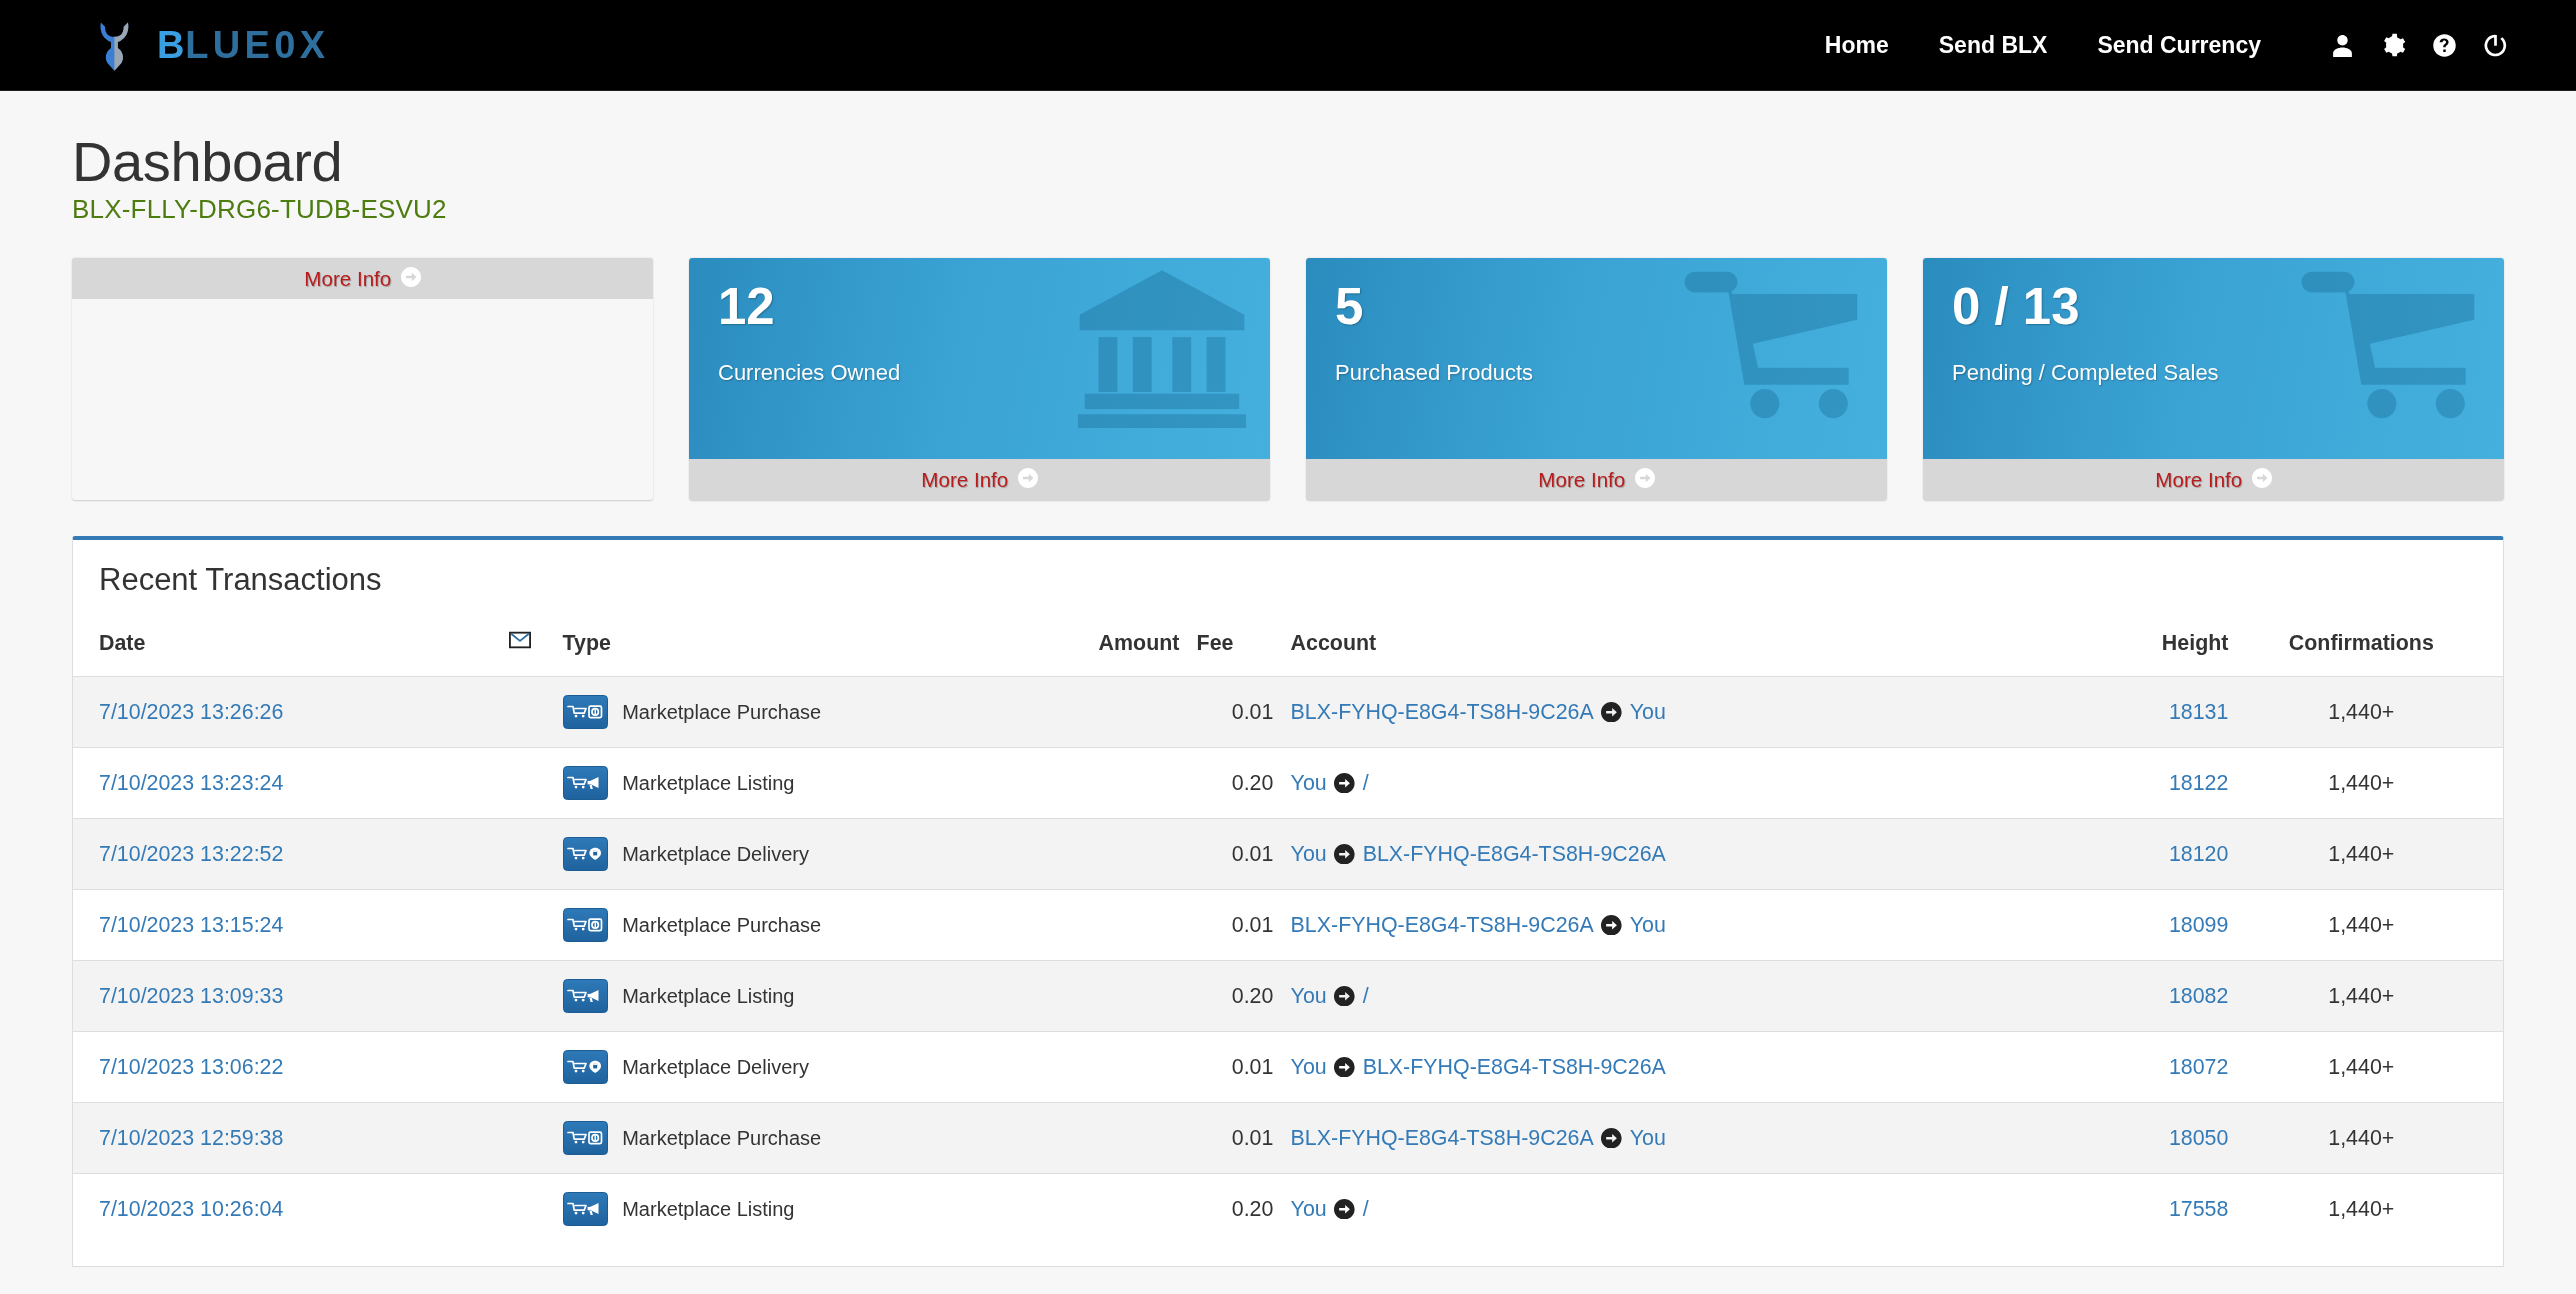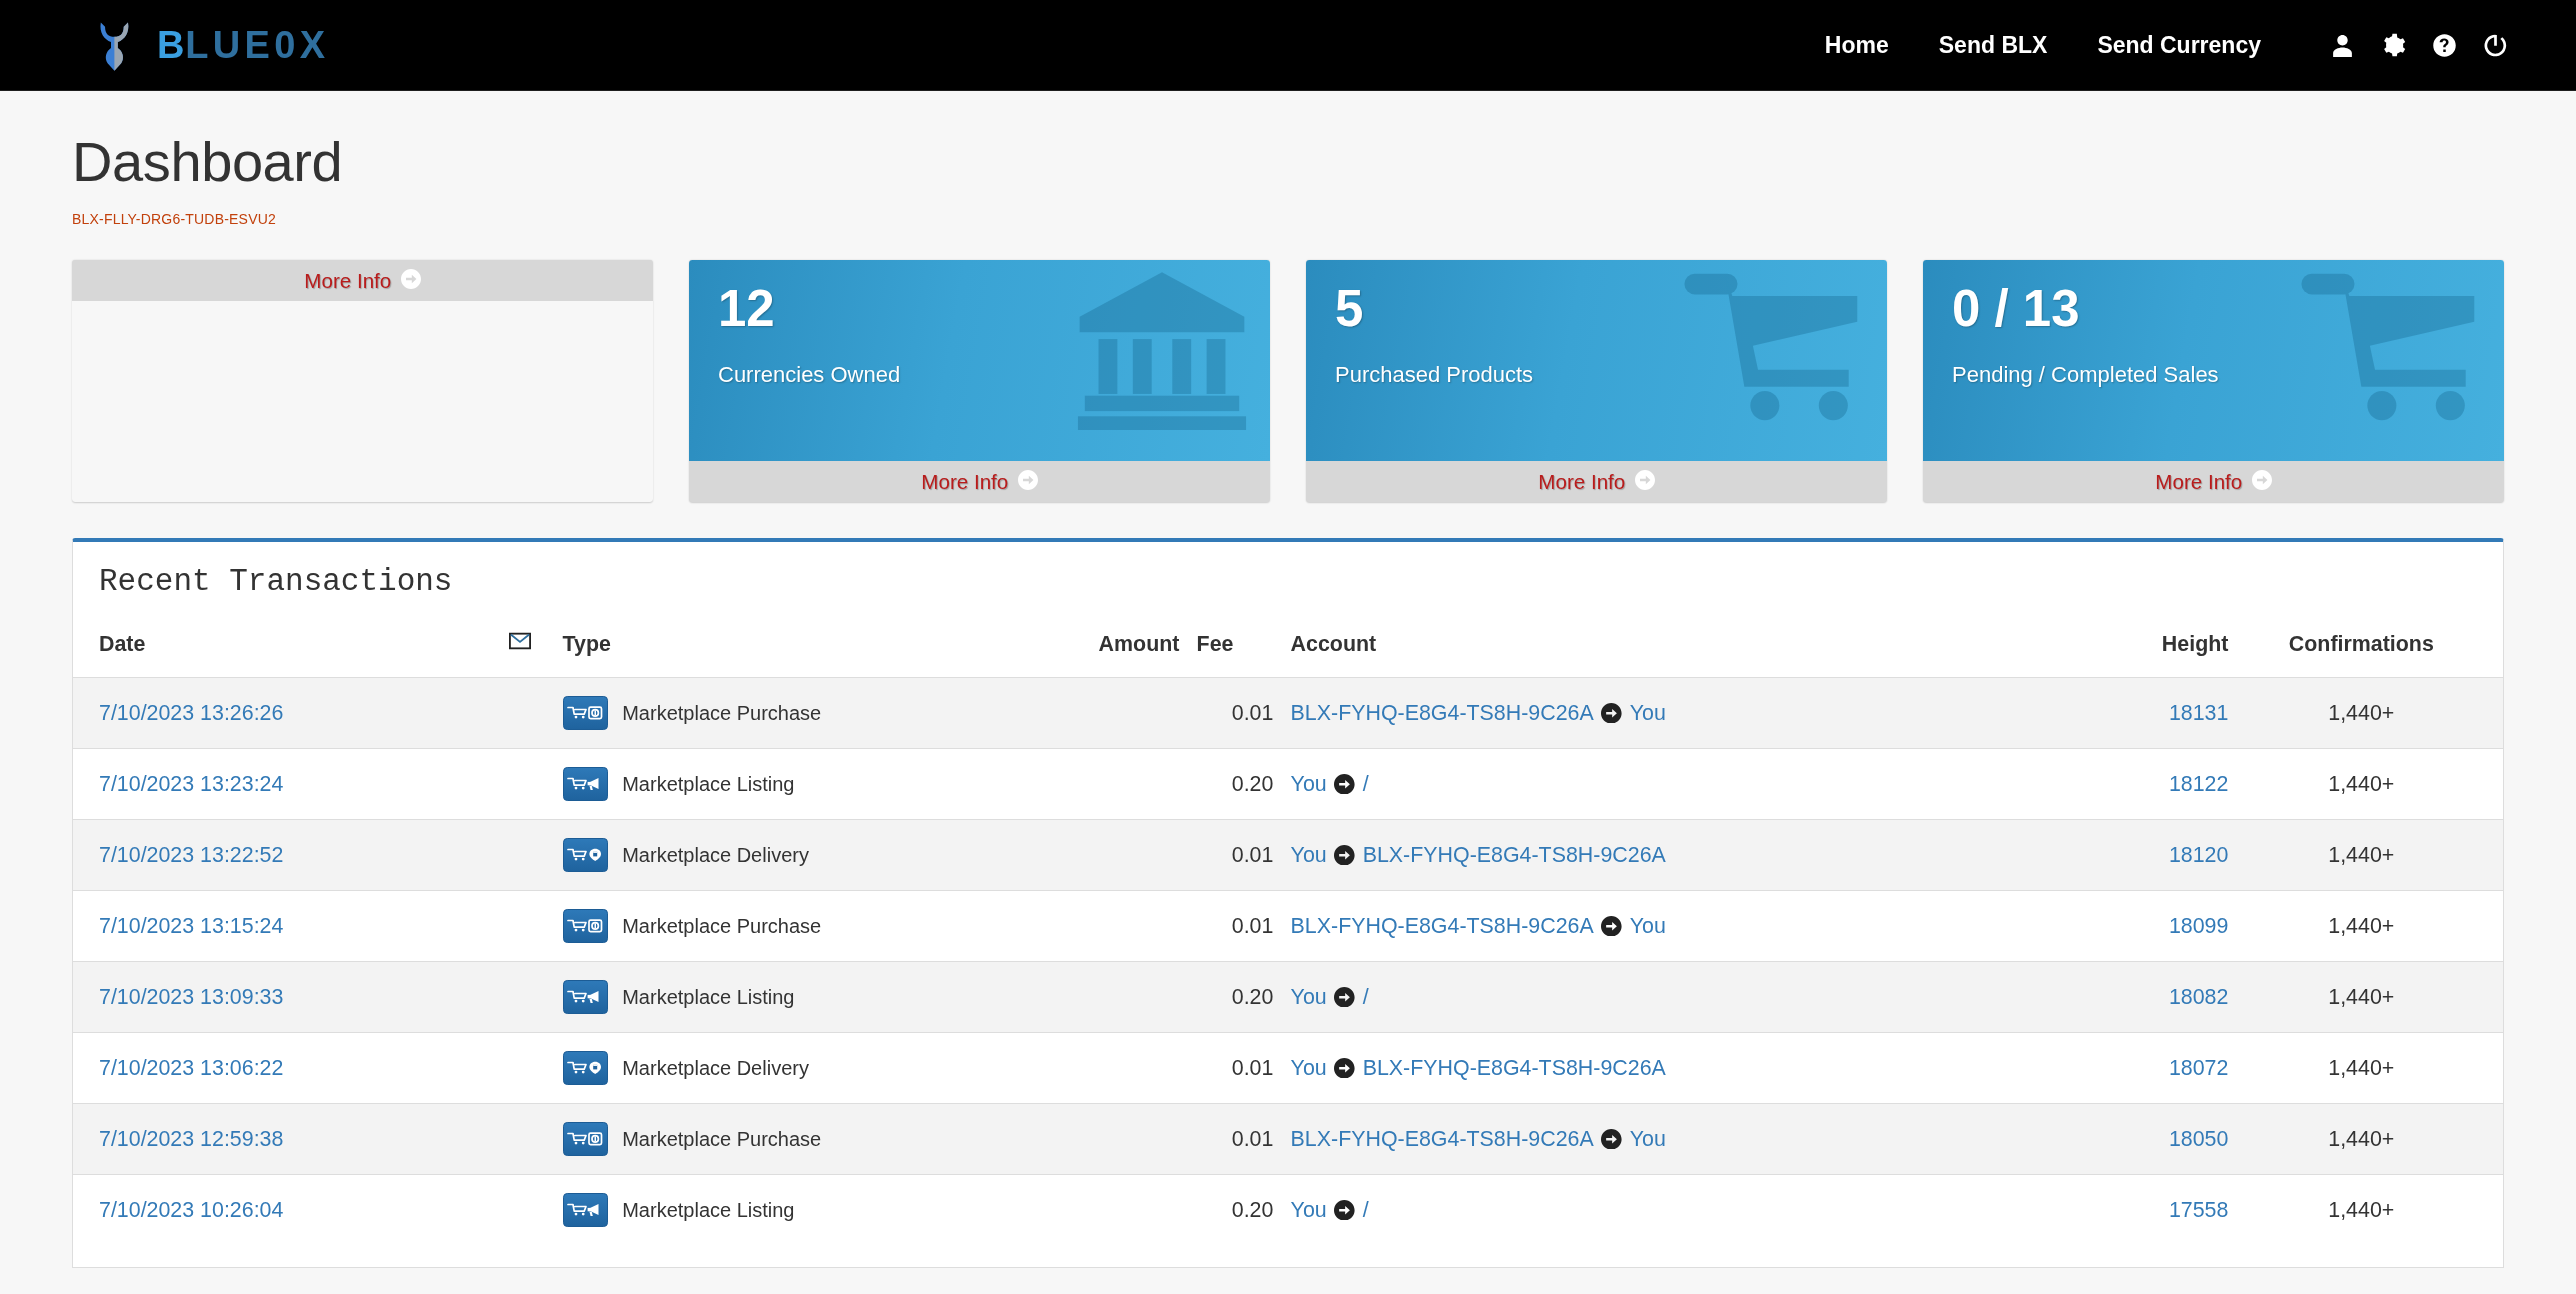--- a/index.html
+++ b/index.html
@@ -45,21 +45,21 @@
   }
   .nav-icon svg { width: 25px; height: 25px; fill: #ffffff; }
 
   
   .page { padding: 0 72px; }
   .page-title {
     font-size: 56px; font-weight: 400; color: #333333;
     margin-top: 38px; letter-spacing: -0.4px;
   }
   .page-subtitle {
-    font-size: 14px; color: #c2410c; margin-top: 17px; letter-spacing: 0.2px;
+    font-size: 26px; color: #4d7c0f; letter-spacing: 0.2px;
   }
 
   
   .cards {
     display: flex; gap: 36px; margin-top: 33px;
   }
   .card {
     flex: 1; border-radius: 3.4px; position: relative; overflow: hidden;
     box-shadow: 0 0.9px 1.7px rgba(0,0,0,.18);
   }
@@ -95,21 +95,21 @@
 
   
   .panel {
     margin-top: 36px; background: #ffffff;
     border: 0.9px solid #dddddd; border-top: 4.3px solid #337ab7;
     border-radius: 3.4px 3.4px 0 0;
   }
   .panel-heading {
     padding: 22px 26px 19px 26px;
   }
-  .panel-title { font-size: 31px; font-weight: 400; color: #333333; font-family: Liberation Mono, monospace; }
+  .panel-title { font-size: 31px; font-weight: 400; color: #333333; }
 
   table.tx { width: 100%; border-collapse: collapse; }
   table.tx th {
     font-size: 21.4px; font-weight: 700; color: #333333;
     padding: 12px 8.6px 19px 8.6px; text-align: left;
     border-bottom: 1.7px solid #dddddd; white-space: nowrap;
   }
   table.tx td {
     font-size: 21.4px; color: #333333;
     padding: 18px 8.6px; border-top: 0.9px solid #dddddd;

